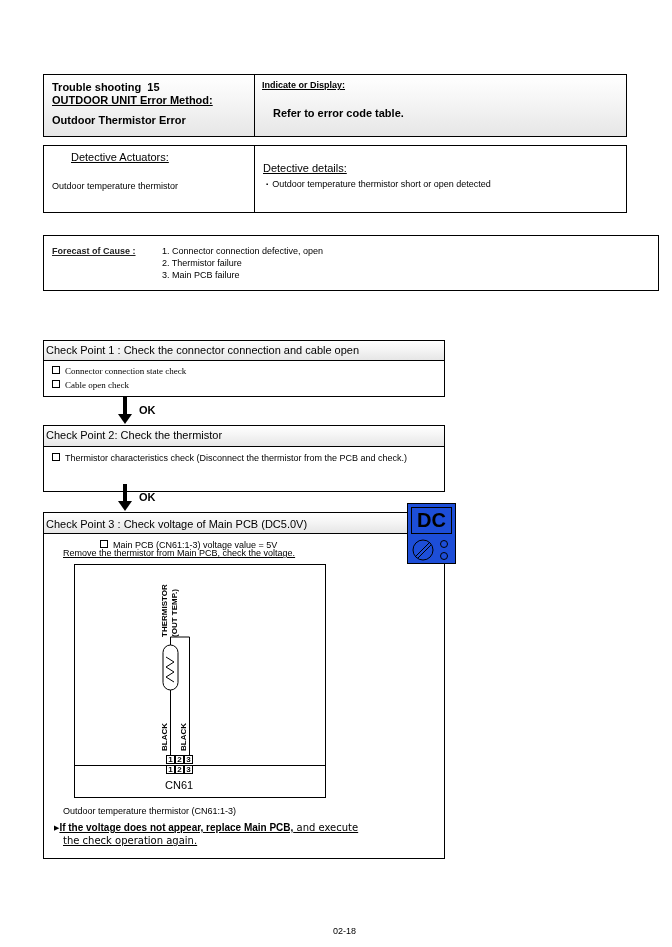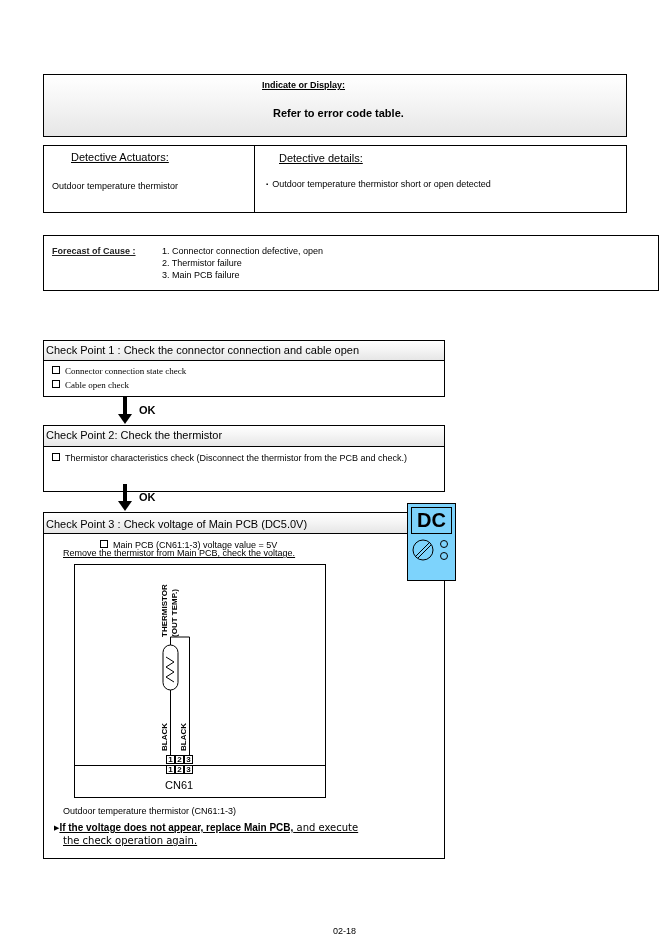--- a/index.html
+++ b/index.html
@@ -15,30 +15,35 @@
   .t11 { font-size:11px; }
   .arrow-shaft { position:absolute; width:4px; background:#000; }
   .arrow-head { position:absolute; width:0; height:0; border-left:7px solid transparent; border-right:7px solid transparent; border-top:10px solid #000; }
   .vtext { position:absolute; transform:rotate(-90deg); transform-origin:left top; font-size:8px; font-weight:bold; white-space:nowrap; }
   .pin { position:absolute; width:9px; height:9px; border:1px solid #000; box-sizing:border-box; font-size:8px; font-weight:bold; text-align:center; line-height:8px; background:#fff; }
 </style>
 </head>
 <body>
 
 <div class="box grad" style="left:43px; top:74px; width:584px; height:63px;">
+  <div class="abs" style="left:0; top:0; width:210px; height:61px; border-right:1px solid #000;">
+    <div class="abs b t11" style="left:8px; top:6px; white-space:pre;">Trouble shooting  15</div>
+    <div class="abs b t11 u" style="left:8px; top:19px;">OUTDOOR UNIT Error Method:</div>
+    <div class="abs b t11" style="left:8px; top:39px;">Outdoor Thermistor Error</div>
+  </div>
   <div class="abs b u t9" style="left:218px; top:5px;">Indicate or Display:</div>
   <div class="abs b t11" style="left:229px; top:32px;">Refer to error code table.</div>
 </div>
 
 <div class="box" style="left:43px; top:145px; width:584px; height:68px;">
   <div class="abs" style="left:0; top:0; width:210px; height:66px; border-right:1px solid #000;">
     <div class="abs t11 u" style="left:8px; top:5px;padding-left:19px;">Detective Actuators:</div>
     <div class="abs t9" style="left:8px; top:35px;">Outdoor temperature thermistor</div>
   </div>
-  <div class="abs t11 u" style="left:219px; top:6px;margin-left:16px;">Detective details:</div>
+  <div class="abs t11 u" style="left:219px; top:16px;">Detective details:</div>
   <div class="abs t9" style="left:222px; top:33px;">
     <span style="font-size:6px; vertical-align:1px; margin-right:4px;">▪</span><span>Outdoor temperature thermistor short or open detected</span>
   </div>
 </div>
 
 <div class="box" style="left:43px; top:235px; width:616px; height:56px;">
   <div class="abs t9 b u" style="left:8px; top:10px; color:#222;">Forecast of Cause :</div>
   <div class="abs t9" style="left:118px; top:10px;">1. Connector connection defective, open</div>
   <div class="abs t9" style="left:118px; top:22px;">2. Thermistor failure</div>
   <div class="abs t9" style="left:118px; top:34px;">3. Main PCB failure</div>
@@ -105,21 +110,21 @@
     <div class="abs t11" style="left:90px; top:214px;">CN61</div>
   </div>
 
   <div class="abs t9" style="left:19px; top:272px;">Outdoor temperature thermistor (CN61:1-3)</div>
   <div class="abs t11" style="left:10px; top:287px; white-space:nowrap;">
     <span style="font-size:7px; vertical-align:1px;">▶</span><span class="b u" style="font-size:10px;">If the voltage does not appear, replace Main PCB,</span><span class="u" style="font-family:'DejaVu Sans', sans-serif; font-size:10px;"> and execute</span>
   </div>
   <div class="abs u" style="left:19px; top:301px; font-family:'DejaVu Sans', sans-serif; font-size:10px;">the check operation again.</div>
 </div>
 
-<div class="box" style="left:407px; top:503px; width:49px; height:78px; background:#7dd3fc;">
+<div class="box" style="left:407px; top:503px; width:49px; height:61px; background:#1d4ed8;">
   <div class="box" style="left:3px; top:3px; width:41px; height:27px; text-align:center;">
     <span class="b" style="font-size:20px; line-height:25px;">DC</span>
   </div>
   <svg class="abs" style="left:3px; top:33px;" width="44" height="26">
     <circle cx="12" cy="13" r="10" fill="none" stroke="#000" stroke-width="1"></circle>
     <line x1="5" y1="19" x2="18" y2="6" stroke="#000" stroke-width="1"></line>
     <line x1="7" y1="21" x2="20" y2="8" stroke="#000" stroke-width="1"></line>
     <circle cx="33" cy="7" r="3.5" fill="none" stroke="#000" stroke-width="1"></circle>
     <circle cx="33" cy="19" r="3.5" fill="none" stroke="#000" stroke-width="1"></circle>
   </svg>

